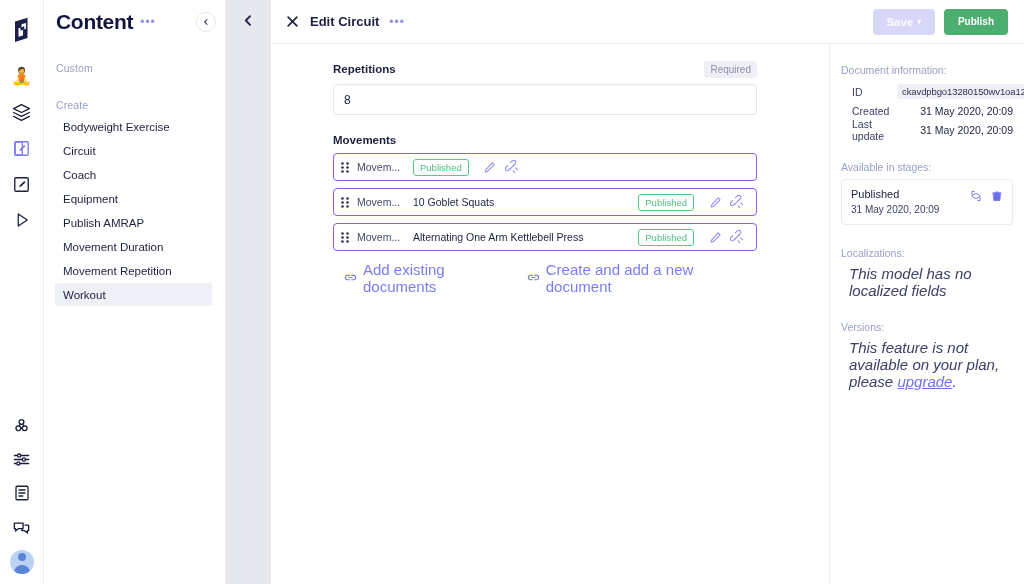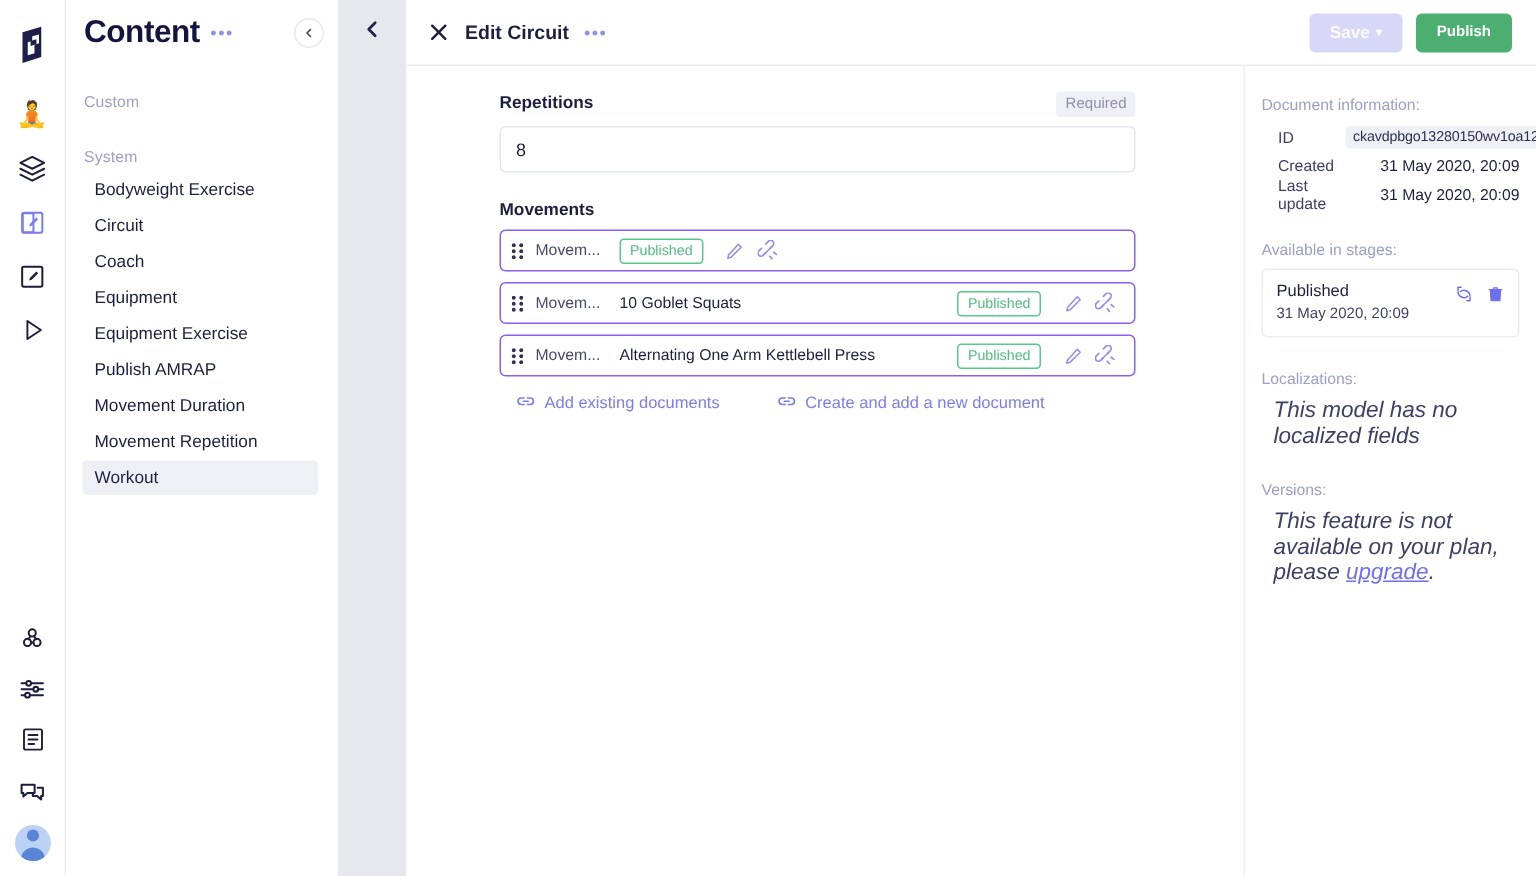--- a/index.html
+++ b/index.html
@@ -133,21 +133,21 @@
   .mv-type { font-size: 10.5px; color: #454a6b; width: 56px; flex: 0 0 56px; }
   .mv-title { font-size: 10.5px; color: #1c2040; flex: 1 1 auto; }
   .pub-badge {
     border: 1px solid #57c98a; color: #4fbd80; font-size: 9.5px;
     padding: 2px 6px; border-radius: 3px; margin-right: 10px; white-space: nowrap;
   }
   .row-icon { width: 22px; display: flex; align-items: center; justify-content: center; cursor: pointer; color: #8e8ff0; }
 
   .link-actions { display: flex; align-items: center; margin-top: 10px; }
   .link-action {
-    display: flex; align-items: center; gap: 6px; font-size: 11px;
+    display: flex; align-items: center; gap: 6px; font-size: 15px;
     color: #7b7cf0; cursor: pointer; margin-right: 38px; margin-left: 11px;
   }
   .link-action.second { margin-left: 0; }
 
   
   .info-col { width: 194px; flex: 0 0 194px; padding: 20px 11px 0 11px; background: #fff; }
   .info-head { font-size: 10.5px; color: #9aa0c7; margin-bottom: 6px; }
   .info-row { display: flex; align-items: center; height: 19px; font-size: 10.5px; }
   .info-key { color: #3c4066; width: 56px; flex: 0 0 56px; padding-left: 11px; }
   .info-val { flex: 1 1 auto; text-align: right; color: #1c2040; }
@@ -272,27 +272,26 @@
       <span class="nav-dots">•••</span>
       <div class="collapse-btn">
         <svg width="8" height="8" viewBox="0 0 24 24" fill="none" stroke="#3c4159" stroke-width="3.2" stroke-linecap="round" stroke-linejoin="round">
           <polyline points="15 5 8 12 15 19"></polyline>
         </svg>
       </div>
     </div>
 
     <div class="nav-group-label">Custom</div>
 
-    <div class="nav-group-label system">System</div>
+    <div class="nav-group-label system">Create</div>
     <div class="nav-items-wrap">
       <div class="nav-item">Bodyweight Exercise</div>
       <div class="nav-item">Circuit</div>
       <div class="nav-item">Coach</div>
       <div class="nav-item">Equipment</div>
-      <div class="nav-item">Equipment Exercise</div>
       <div class="nav-item">Publish AMRAP</div>
       <div class="nav-item">Movement Duration</div>
       <div class="nav-item">Movement Repetition</div>
       <div class="nav-item selected">Workout</div>
     </div>
   </div>
 
   <div class="strip">
     <div class="strip-back">
       <svg width="13" height="13" viewBox="0 0 24 24" fill="none" stroke="#21254a" stroke-width="3.4" stroke-linecap="round" stroke-linejoin="round">

